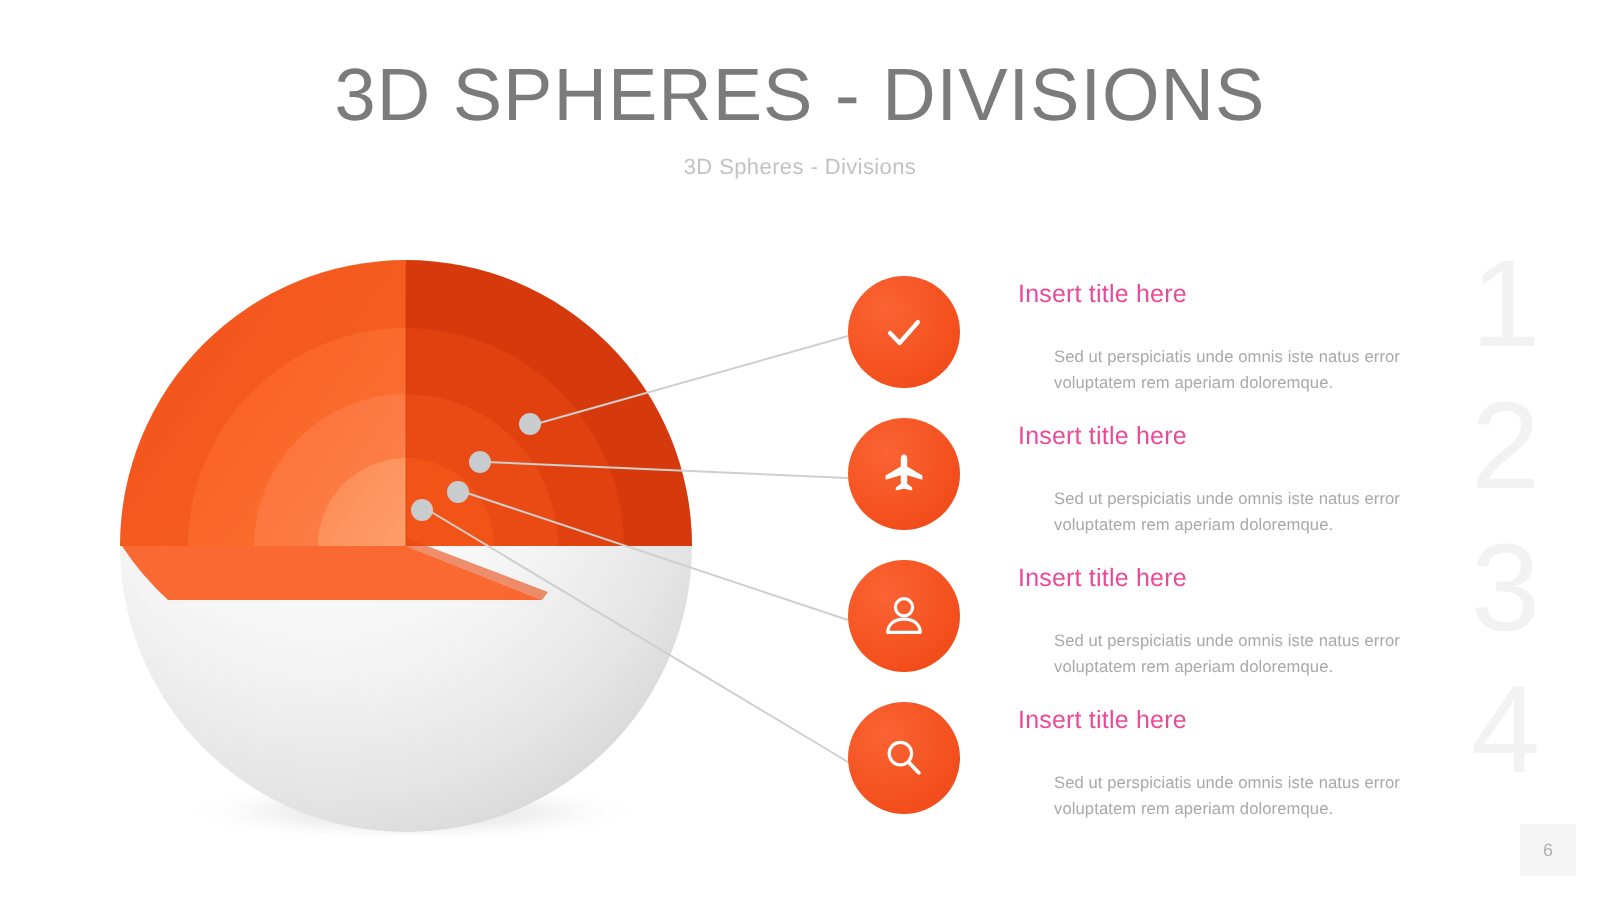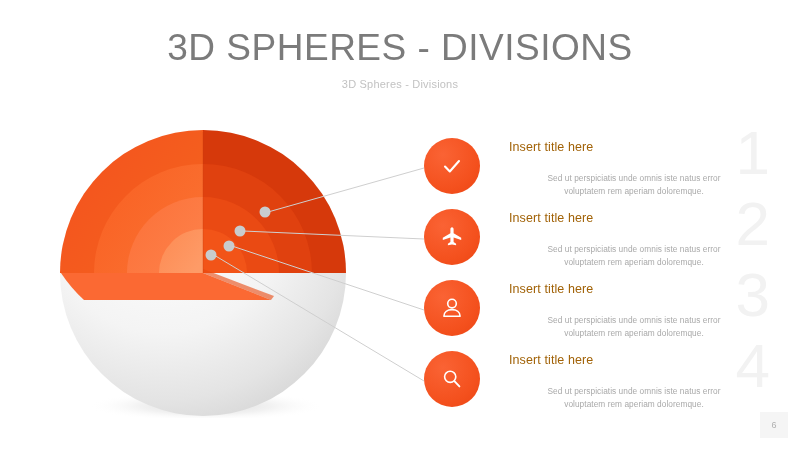--- a/index.html
+++ b/index.html
@@ -30,22 +30,22 @@
   .items{position:absolute;left:424px;top:138px;width:340px;}
   .item{position:relative;height:71px;}
   .badge{
     position:absolute;left:0;top:0;width:56px;height:56px;border-radius:50%;
     background:#f4511e;
     background-image:radial-gradient(circle at 34% 30%, #fa6334 0%, #f4511e 62%, #ec4513 100%);
     display:flex;align-items:center;justify-content:center;
   }
   .badge svg{display:block;}
   .item-text{position:absolute;left:85px;top:2px;width:250px;}
-  .item-title{font-size:12.5px;color:#a16207;font-weight:400;margin:0 0 5px 0;letter-spacing:.1px;}
-  .item-desc{font-size:8.3px;color:#a9a9a9;line-height:1.55;margin:18px;letter-spacing:.05px;text-align:center;}
+  .item-title{font-size:12.5px;color:#ec4899;font-weight:400;margin:0 0 5px 0;letter-spacing:.1px;}
+  .item-desc{font-size:8.3px;color:#a9a9a9;line-height:1.55;margin:18px;letter-spacing:.05px;}
   .big-num{
     position:absolute;right:-6px;top:-16px;
     font-size:62px;line-height:1;color:#f2f2f2;font-weight:400;
     user-select:none;
   }
 
   
   .pagenum{
     position:absolute;right:12px;bottom:12px;
     width:28px;height:26px;background:#f5f5f5;

